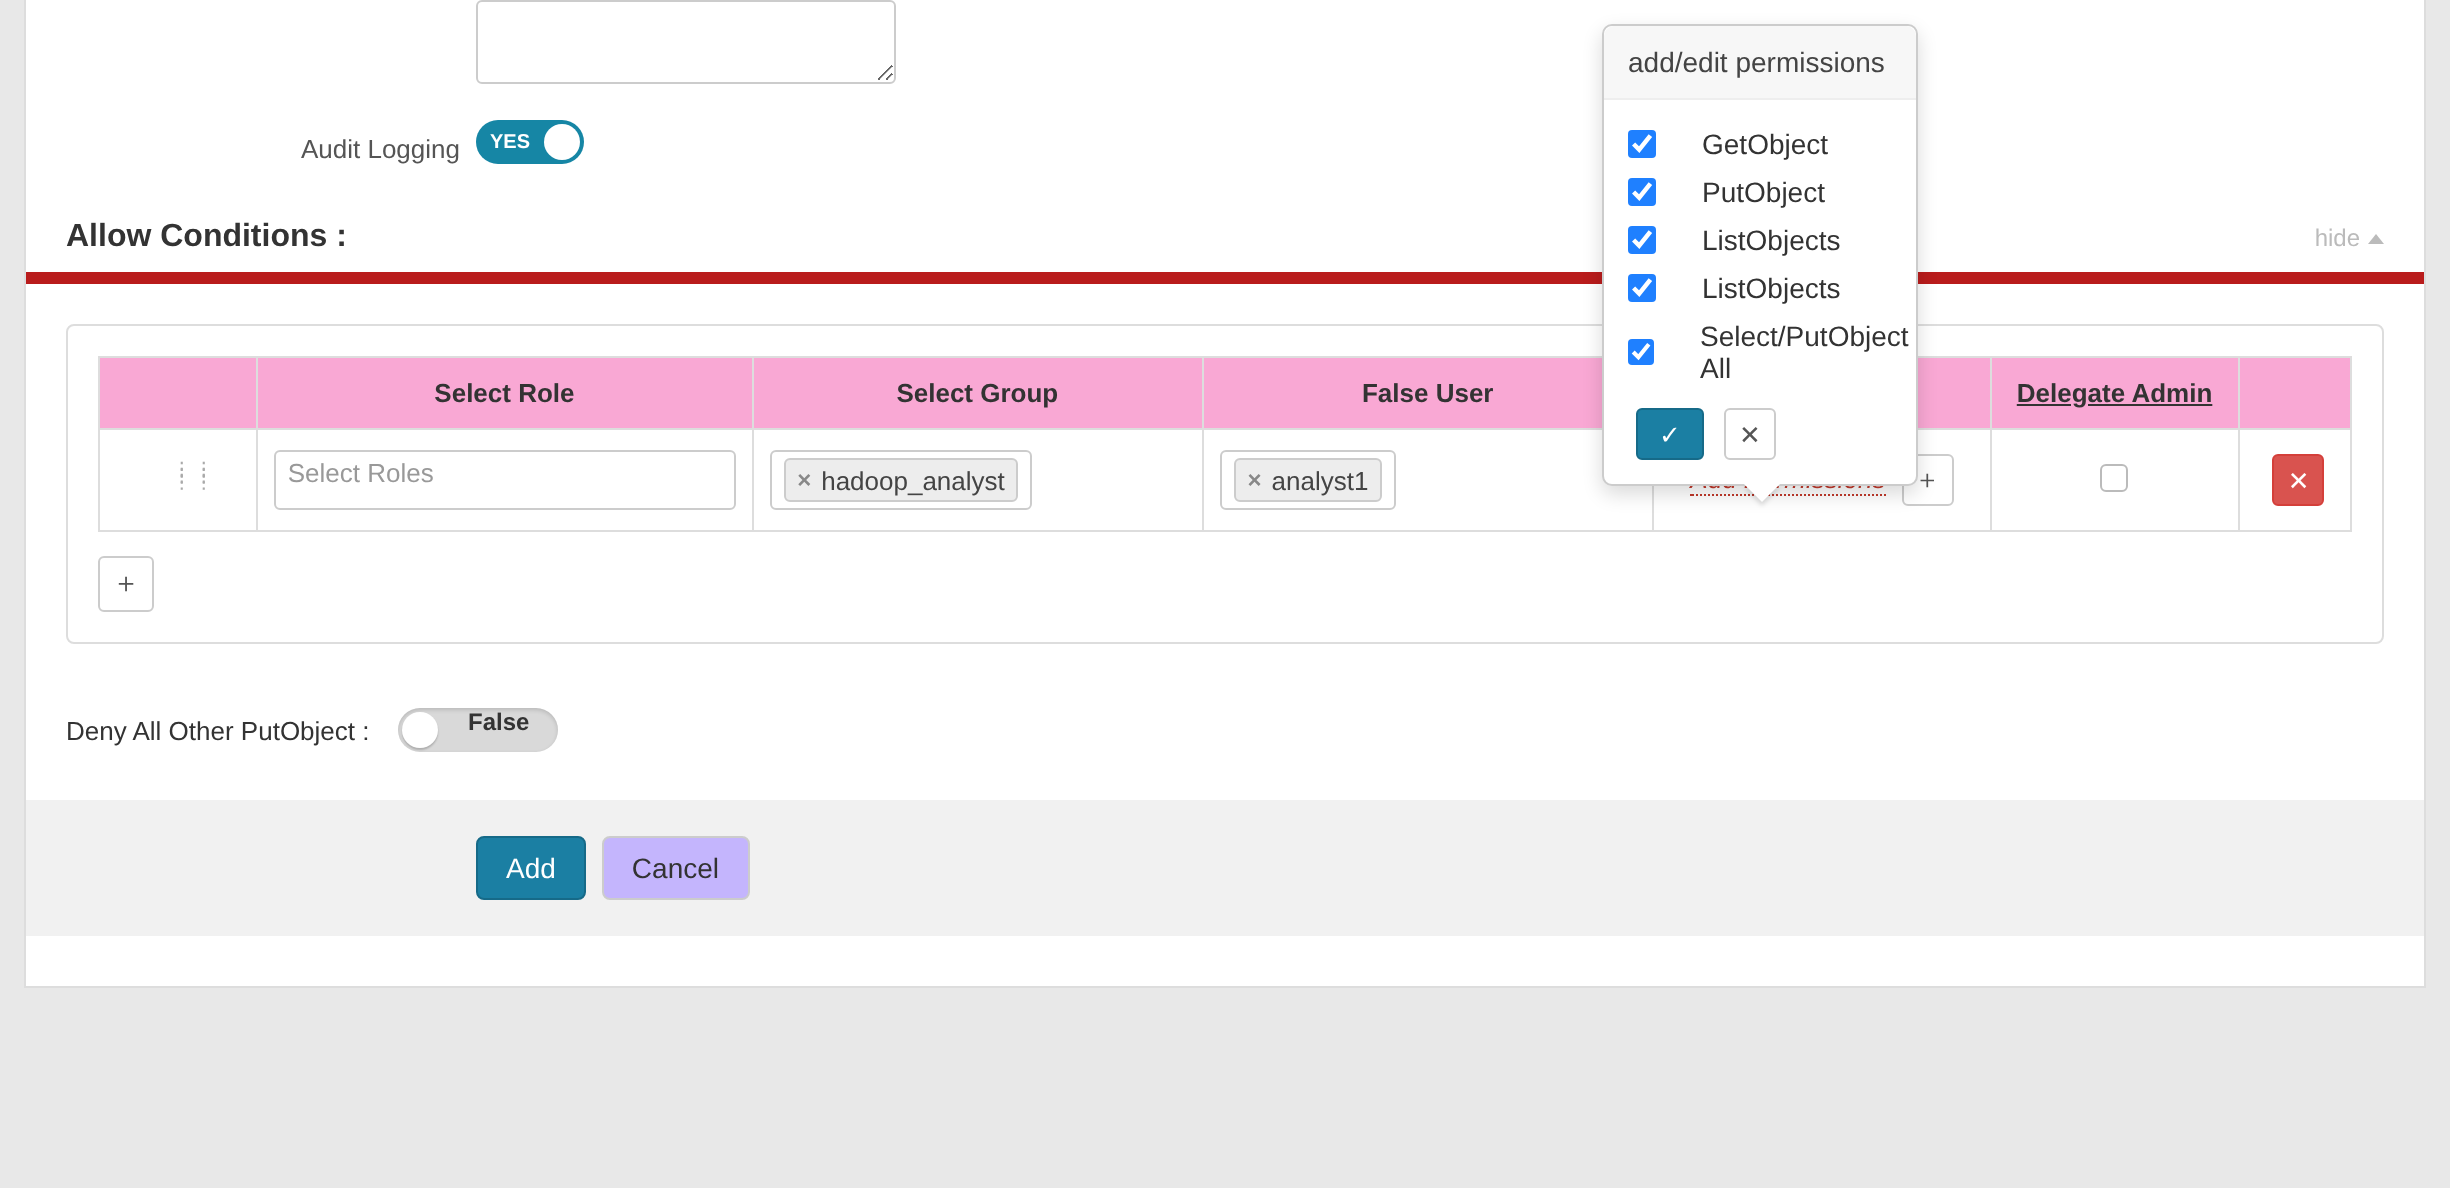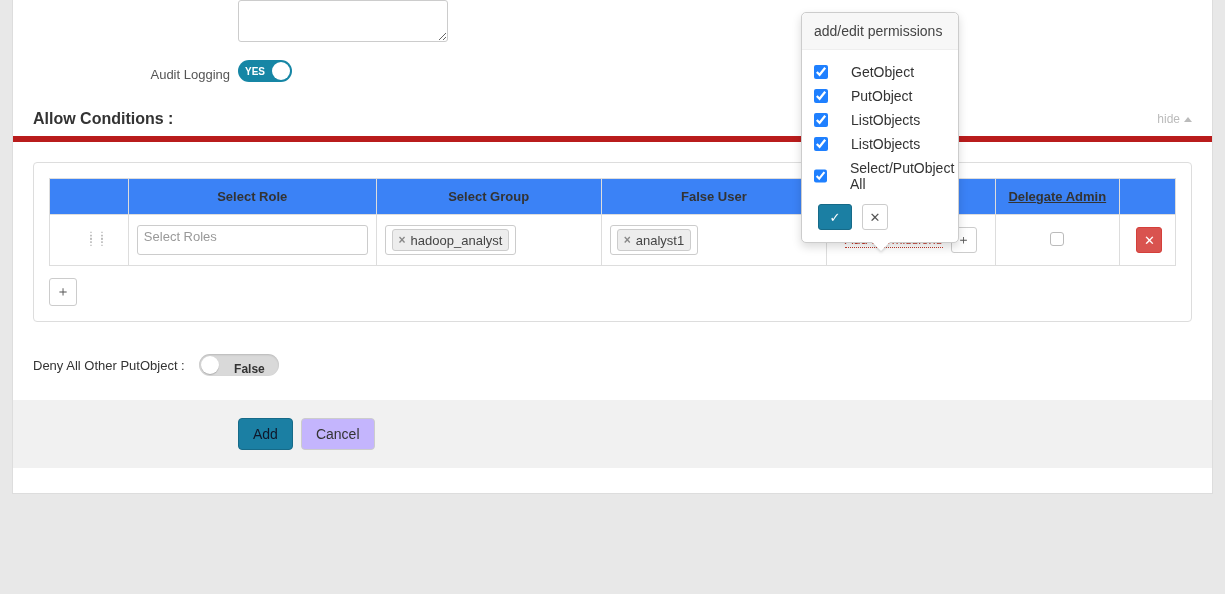--- a/index.html
+++ b/index.html
@@ -60,21 +60,21 @@
   position: absolute;
   right: 2px;
   top: 2px;
   width: 18px;
   height: 18px;
   background: #fff;
   border-radius: 50%;
 }
 .toggle-false {
   display: inline-flex;
-  align-items: flex-end;
+  align-items: flex-start;
   justify-content: flex-end;
   width: 80px;
   height: 22px;
   background: #d9d9d9;
   border-radius: 11px;
   position: relative;
   color: #333;
   font-size: 12px;
   font-weight: bold;
   padding-right: 14px;
@@ -116,21 +116,21 @@
   margin: 20px;
   border: 1px solid #ddd;
   border-radius: 4px;
   padding: 15px;
 }
 .cond-table {
   width: 100%;
   border-collapse: collapse;
 }
 .cond-table th {
-  background: #3b82f6;
+  background: #f9a8d4;
   border: 1px solid #ddd;
   padding: 10px 8px;
   font-size: 13px;
   font-weight: bold;
   color: #333;
   text-align: center;
 }
 .cond-table td {
   border: 1px solid #ddd;
   padding: 10px 8px;
@@ -248,21 +248,21 @@
 }
 .btn {
   padding: 7px 14px;
   border-radius: 4px;
   font-size: 14px;
   cursor: pointer;
   border: 1px solid;
 }
 .btn-primary {
   background: #1b7fa3;
-  color: #0f172a;
+  color: #ffffff;
   border-color: #166a88;
 }
 .btn-default {
   background: #c4b5fd;
   color: #333;
   border-color: #ccc;
 }
 .popover {
   position: absolute;
   width: 158px;

